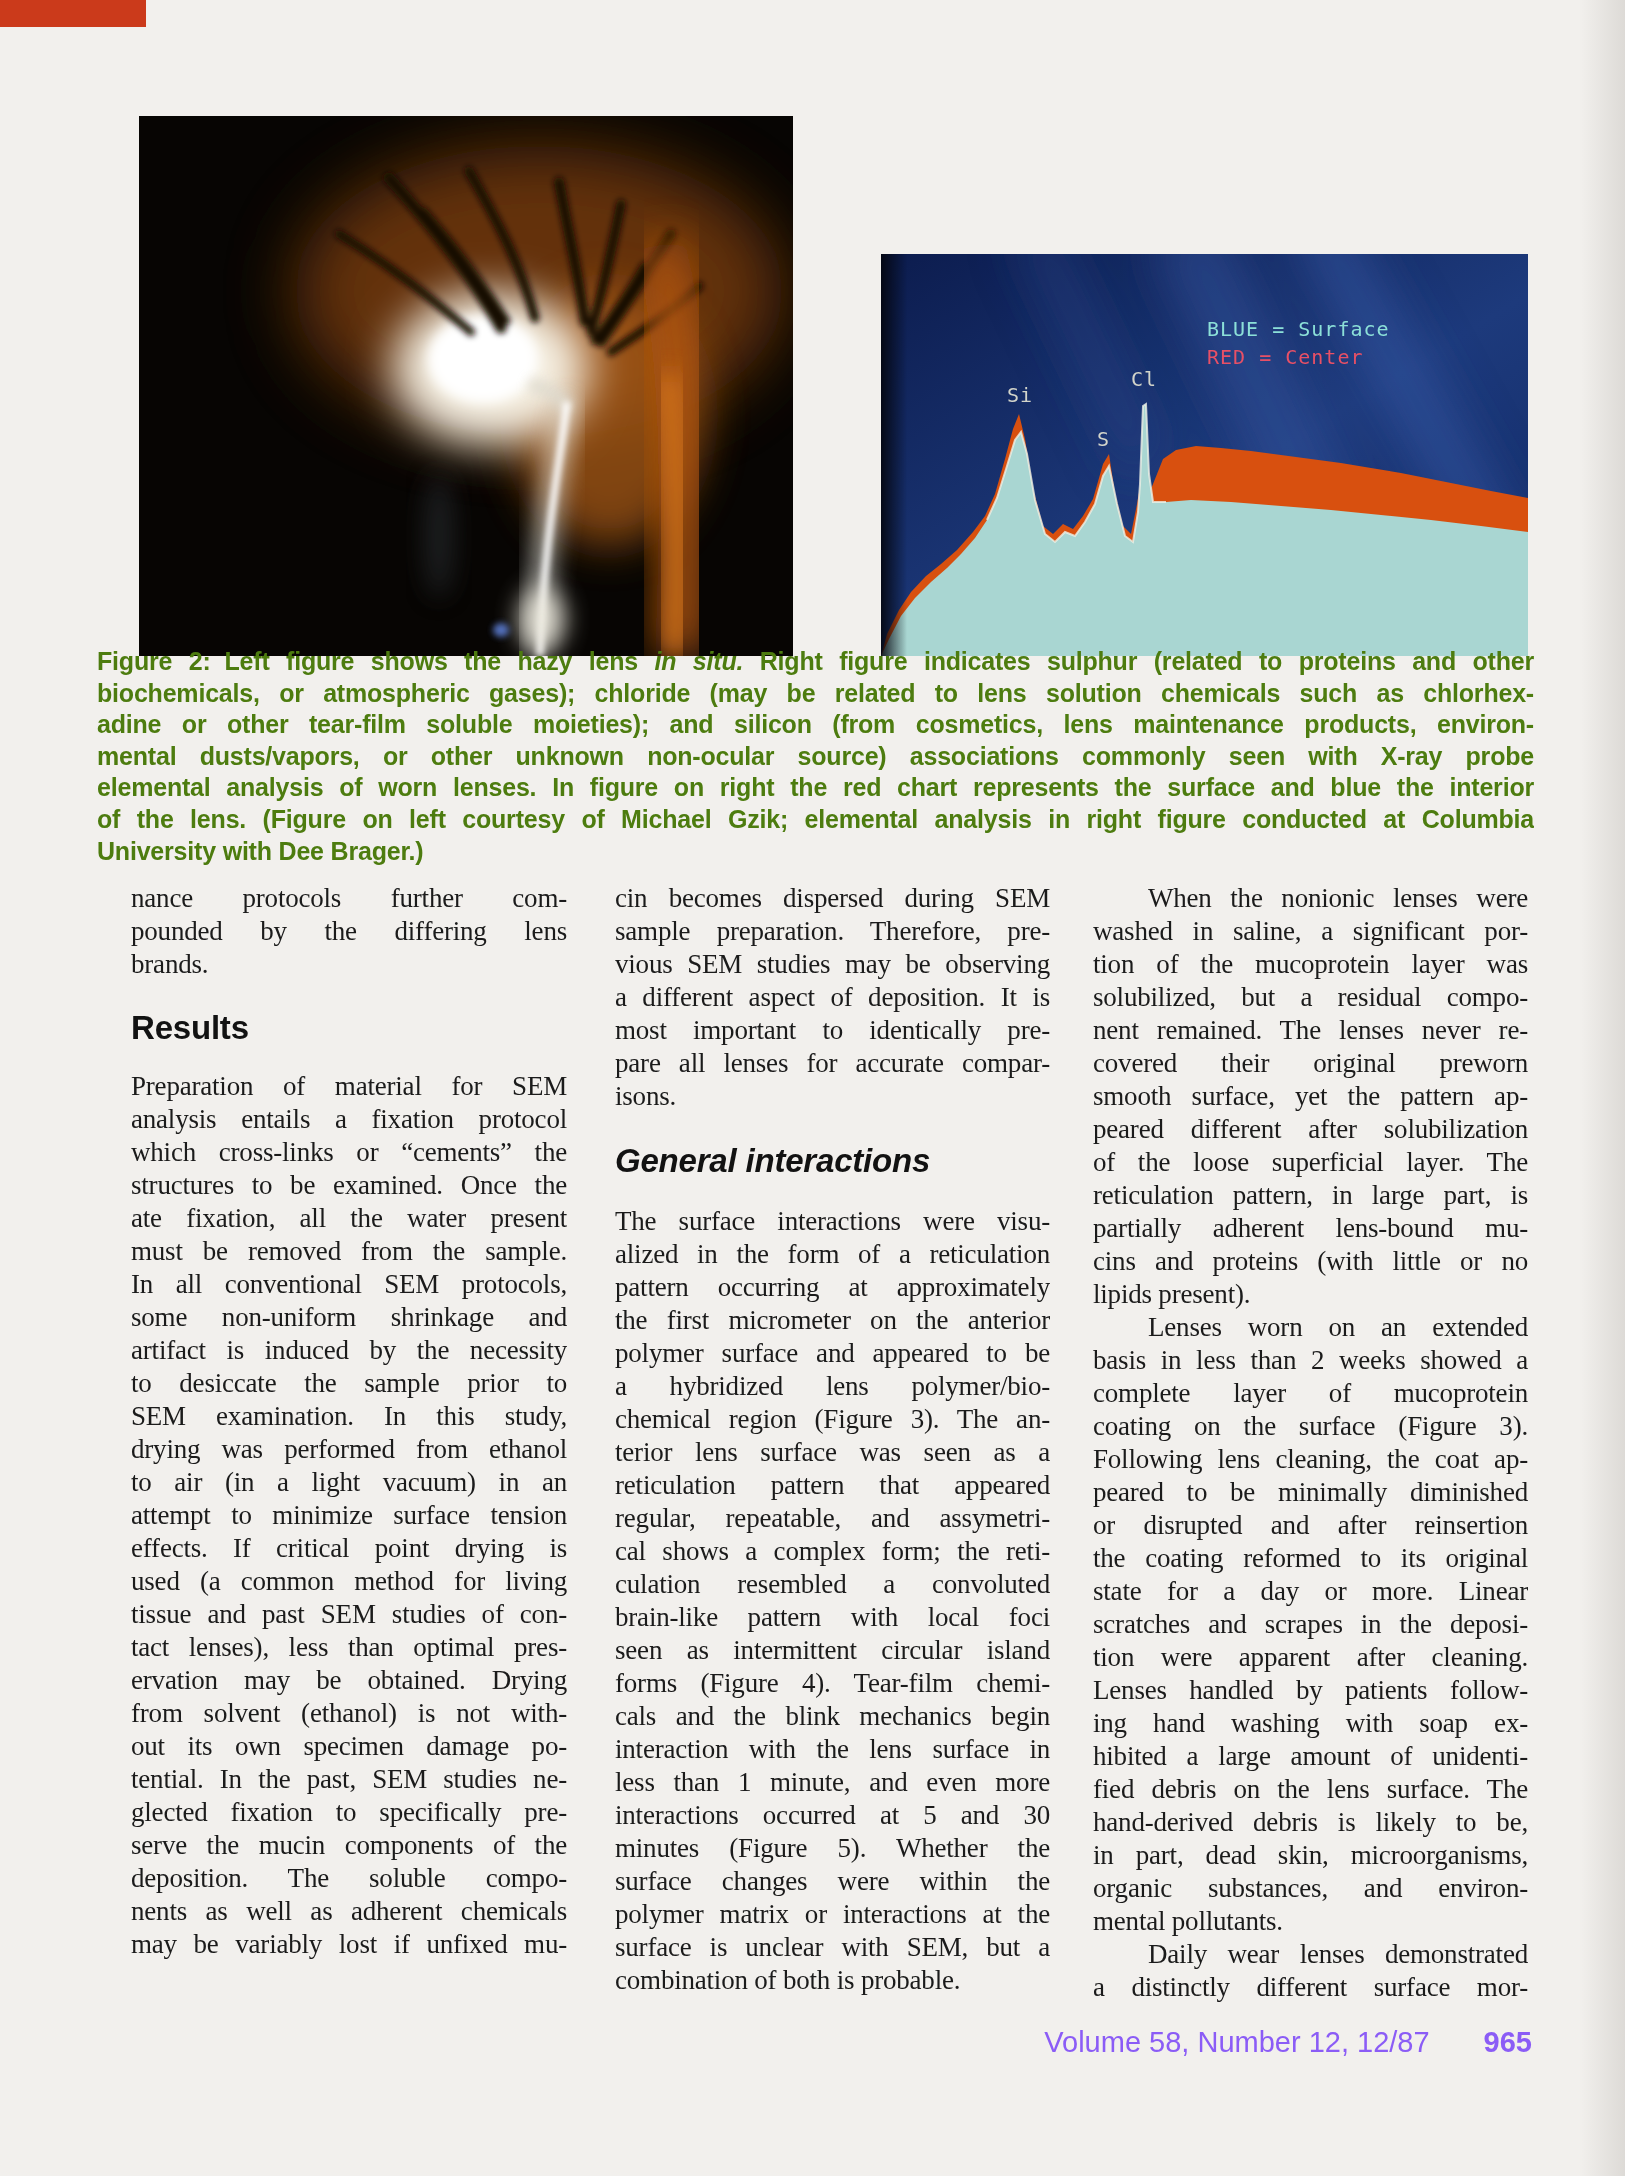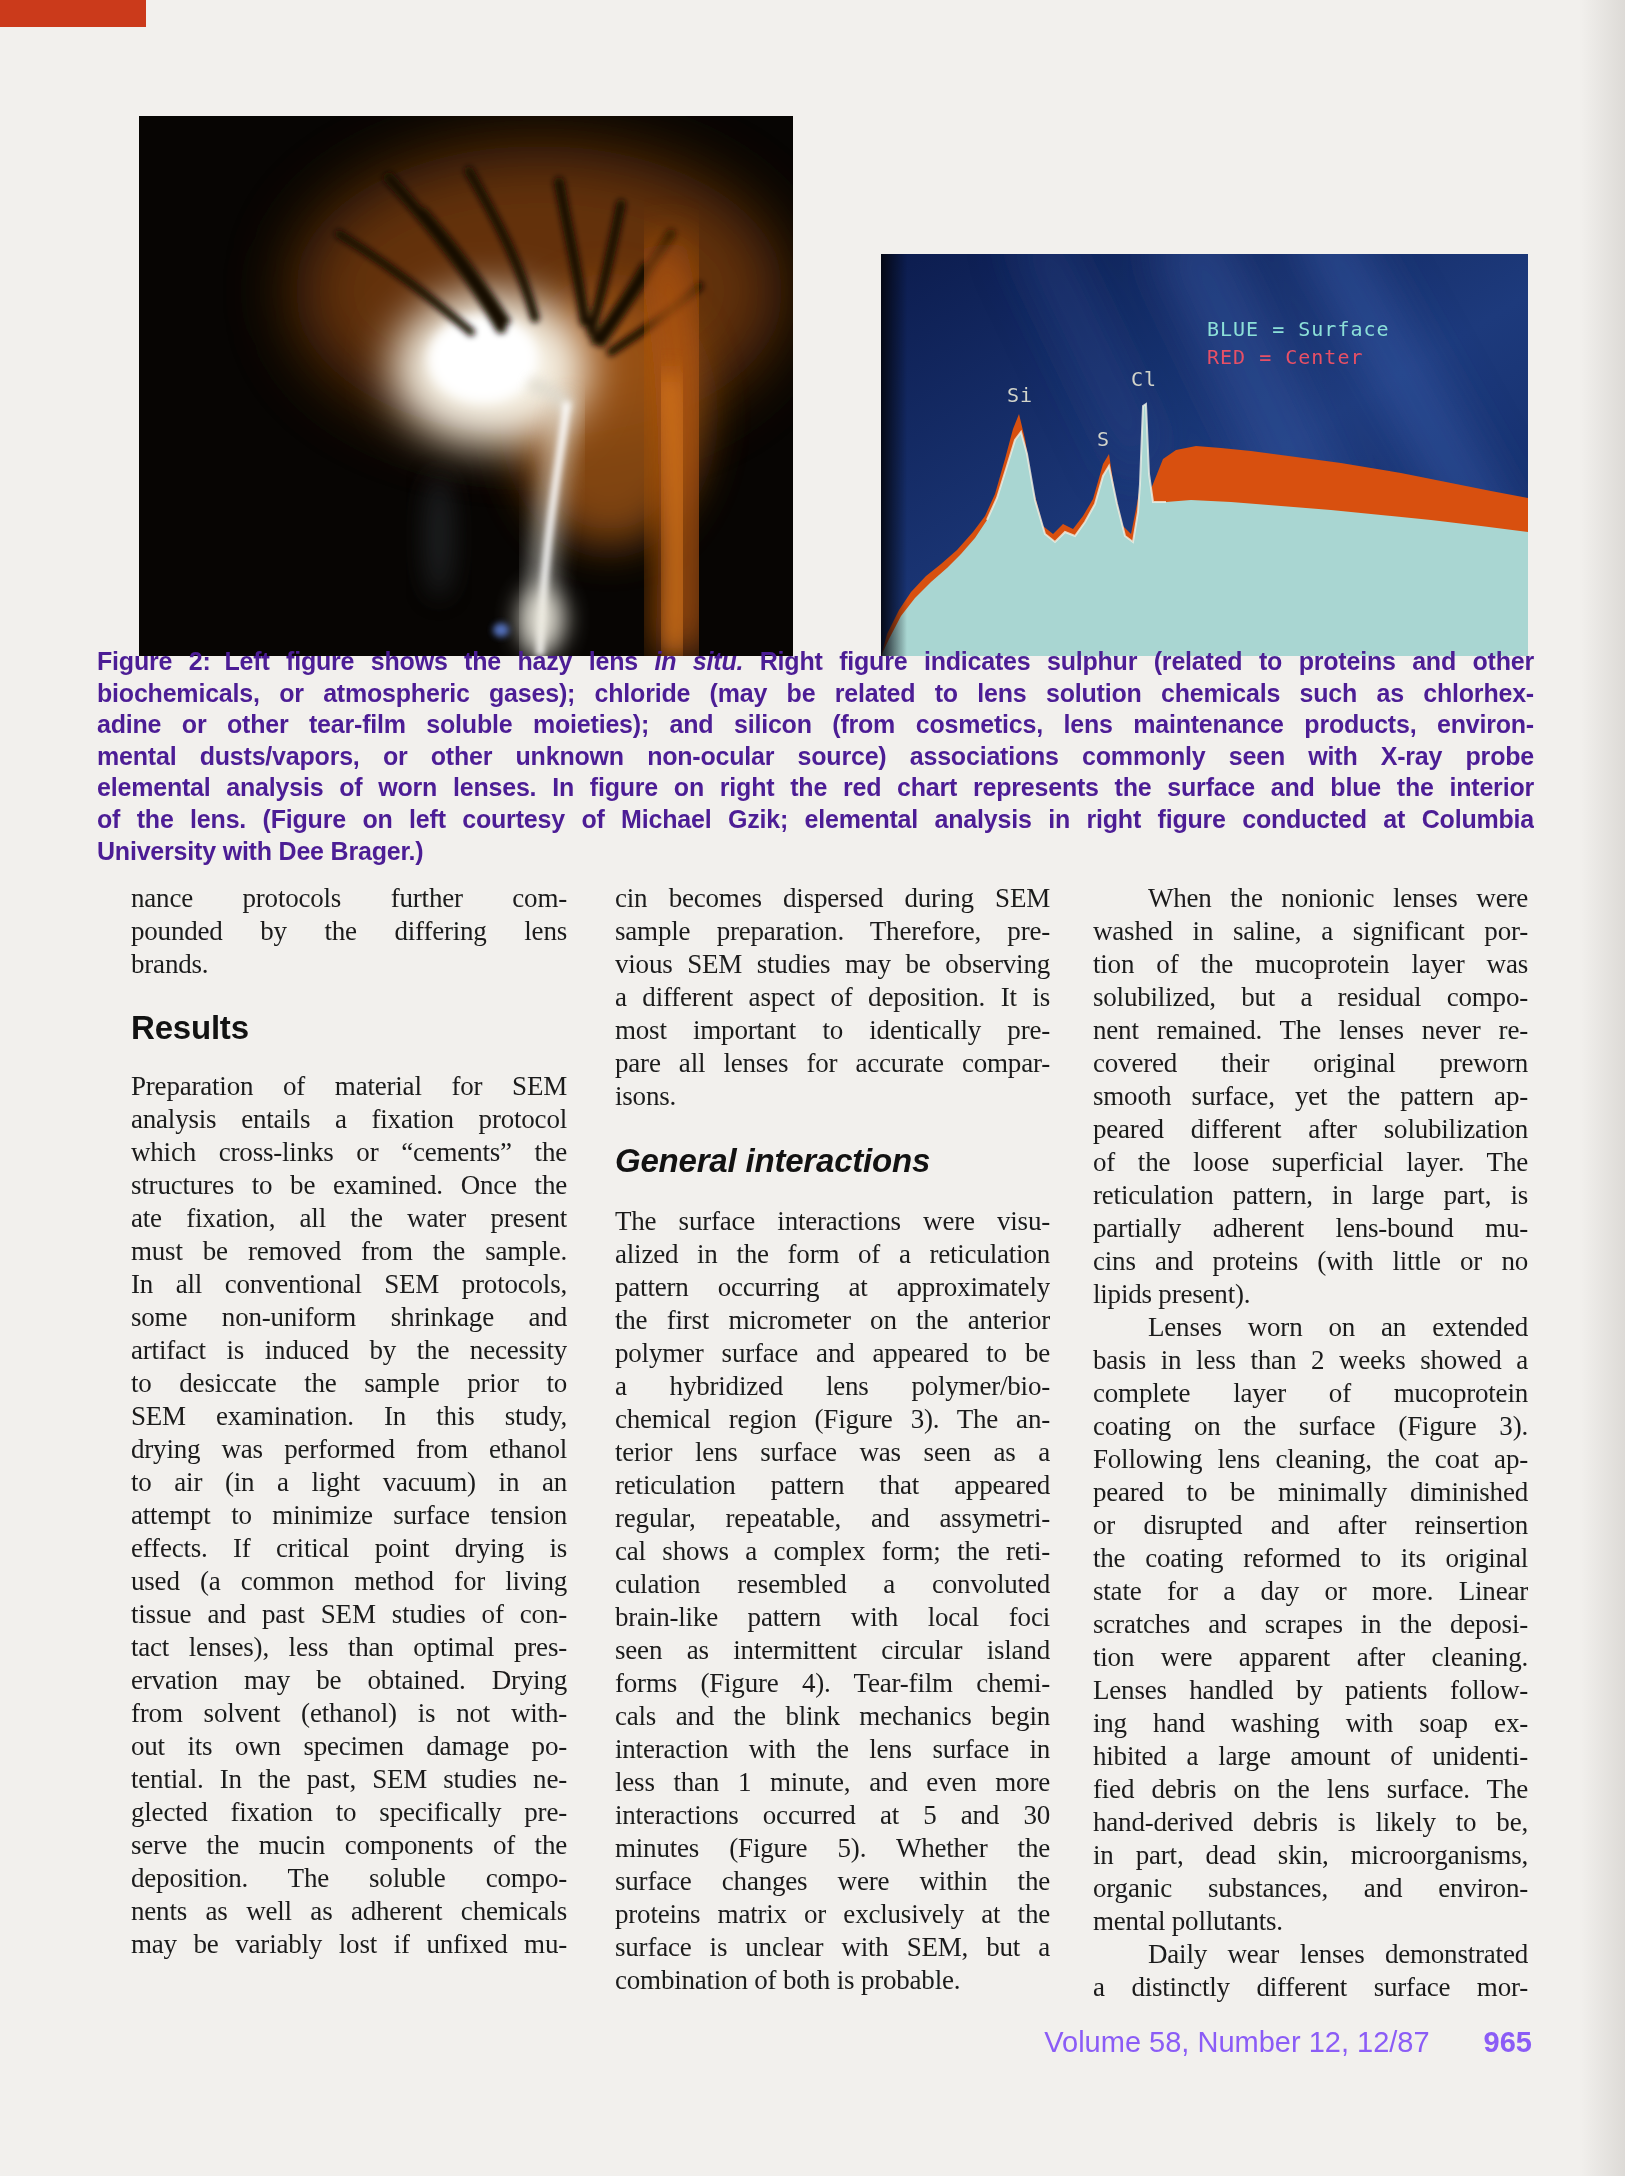--- a/index.html
+++ b/index.html
@@ -9,21 +9,21 @@
         background:linear-gradient(to right,rgba(0,0,0,0),rgba(110,104,96,.16));}
   .artifact-bar{position:absolute;left:0;top:0;width:146px;height:27px;}
 
   .photo{position:absolute;overflow:hidden;}
   .photo-left{left:139px;top:116px;width:654px;height:540px;background:#070503;}
   .photo-right{left:881px;top:254px;width:647px;height:402px;background:#b91c1c;}
   .photo svg{display:block;width:100%;height:100%;}
 
   .caption{position:absolute;left:97px;top:646px;width:1437px;
         font-family:"Liberation Sans",sans-serif;font-weight:bold;font-size:25px;
-        line-height:31.6px;color:#4c1d95;letter-spacing:-.2px;}
+        line-height:31.6px;color:#4d7c0f;letter-spacing:-.2px;}
   .cap-line{text-align:justify;text-align-last:justify;height:31.6px;overflow:hidden;}
   .cap-line.last{text-align-last:left;}
   .cap-label{margin-right:14px;}
   .cap-it{font-style:italic;}
 
   .columns{position:absolute;left:131px;top:882px;width:1400px;display:flex;
         color:#1b1b1b;}
   .col{width:436px;font-size:27px;line-height:33px;letter-spacing:-.2px;}
   .col.c2{margin-left:48px;width:435px;}
   .col.c3{margin-left:43px;width:435px;}
@@ -212,21 +212,21 @@
         <div class="body-line">culation resembled a convoluted</div>
         <div class="body-line">brain-like pattern with local foci</div>
         <div class="body-line">seen as intermittent circular island</div>
         <div class="body-line">forms (Figure 4). Tear-film chemi-</div>
         <div class="body-line">cals and the blink mechanics begin</div>
         <div class="body-line">interaction with the lens surface in</div>
         <div class="body-line">less than 1 minute, and even more</div>
         <div class="body-line">interactions occurred at 5 and 30</div>
         <div class="body-line">minutes (Figure 5). Whether the</div>
         <div class="body-line">surface changes were within the</div>
-        <div class="body-line">proteins matrix or exclusively at the</div>
+        <div class="body-line">polymer matrix or interactions at the</div>
         <div class="body-line">surface is unclear with SEM, but a</div>
         <div class="body-line last">combination of both is probable.</div>
       </div>
     <div class="col c3">
         <div class="body-line indent">When the nonionic lenses were</div>
         <div class="body-line">washed in saline, a significant por-</div>
         <div class="body-line">tion of the mucoprotein layer was</div>
         <div class="body-line">solubilized, but a residual compo-</div>
         <div class="body-line">nent remained. The lenses never re-</div>
         <div class="body-line">covered their original preworn</div>

